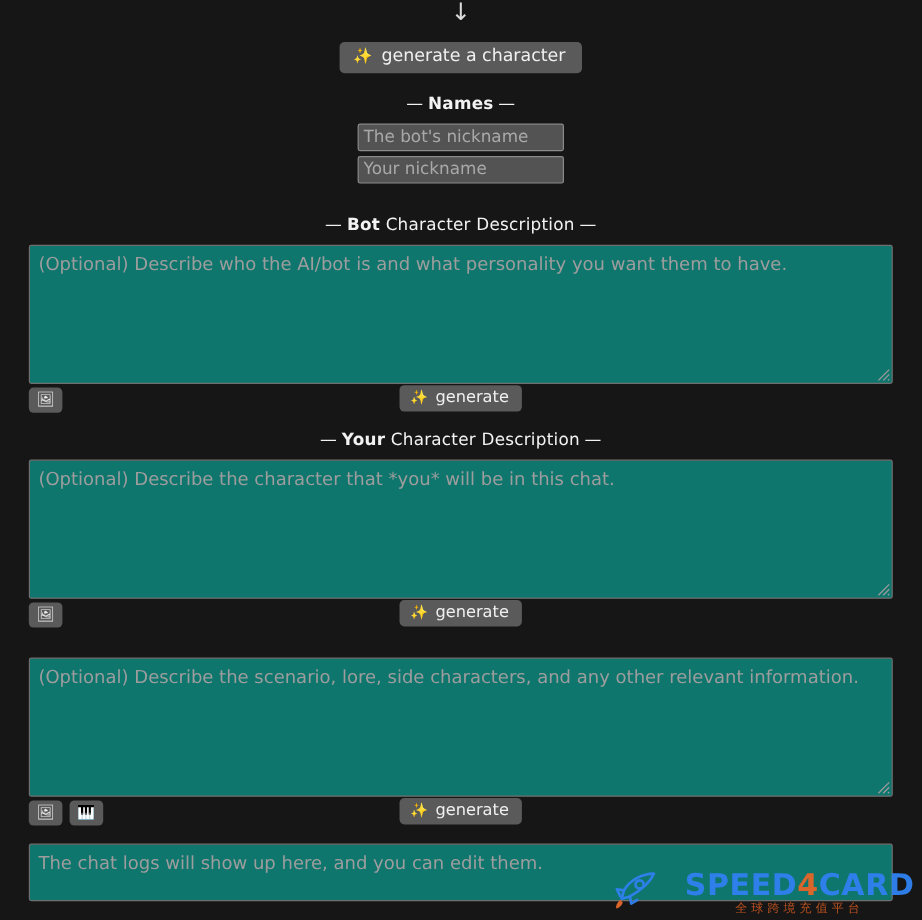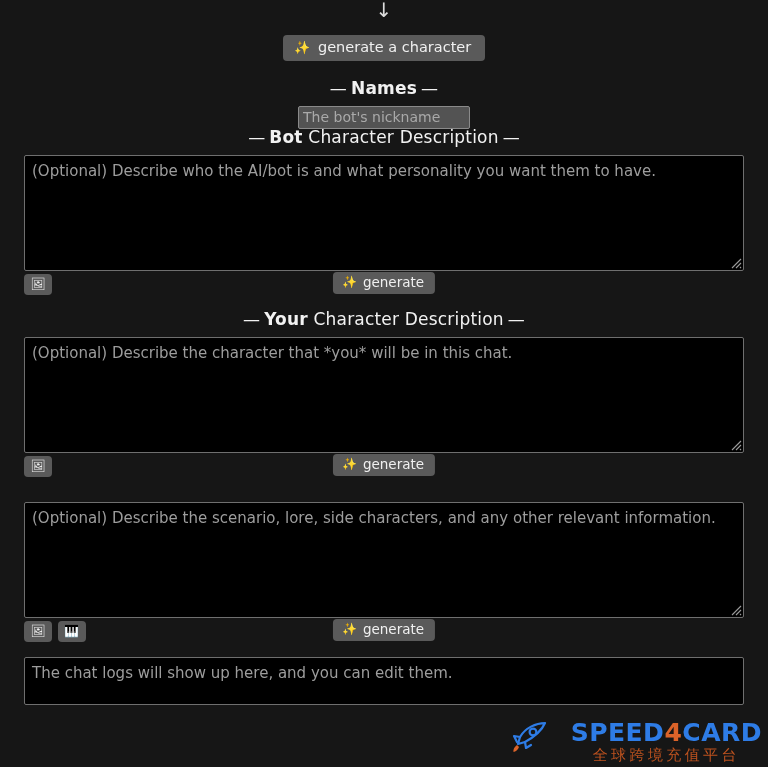--- a/index.html
+++ b/index.html
@@ -57,21 +57,21 @@
     font-family: "DejaVu Sans", "Liberation Sans", sans-serif;
     padding: 5px 14px 6px 12px;
     cursor: pointer;
     line-height: 1;
   }
   .btn-gen-char .emoji { font-size: 13px; line-height: 1; }
 
   
   .section-head {
     text-align: center;
-    font-size: 17px;
+    font-size: 14px;
     color: #f2f2f2;
     letter-spacing: 0.2px;
     line-height: 1;
     white-space: nowrap;
   }
   .section-head .dash { color: #f2f2f2; font-weight: 400; padding: 0 4px;}
   .section-head .strong { font-weight: 700; }
   .section-head .normal { font-weight: 400; }
   .section-head.bold-all { font-weight: 700; }
 
@@ -100,21 +100,21 @@
   
   .field-block {
     position: relative;
     margin: 0 24px;
   }
   .ta-wrap { position: relative; }
   textarea.big {
     display: block;
     box-sizing: border-box;
     width: 720px;
-    background: #000000;
+    background: #0f766e;
     border: 1px solid #6f6f6f;
     border-radius: 2px;
     color: #e0e0e0;
     font-size: 15px;
     font-family: "DejaVu Sans", "Liberation Sans", sans-serif;
     padding: 6px 8px 6px 7px;
     resize: none;
     outline: none;
     overflow: hidden;
     line-height: 1.3;
@@ -175,36 +175,36 @@
     line-height: 1;
   }
   .btn-gen-small .emoji { font-size: 12px; line-height: 1; }
 
   
   .watermark {
     position: absolute;
     right: 6px;
     bottom: 4px;
     display: flex;
-    align-items: flex-start;
+    align-items: flex-end;
     gap: 22px;
     opacity: 0.97;
     pointer-events: none;
   }
   .wm-rocket { flex: 0 0 auto; }
   .wm-texts { display: flex; flex-direction: column; line-height: 1; }
   .wm-main {
     font-size: 25px;
     font-weight: 700;
     letter-spacing: 0.5px;
     font-family: "DejaVu Sans", "Liberation Sans", sans-serif;
     white-space: nowrap;
   }
   .wm-sub {
-    font-size: 15px;
+    font-size: 10px;
     letter-spacing: 3.4px;
     color: #c2541f;
     margin-top: 3px;
     text-align: center;
     white-space: nowrap;
   }
 </style>
 </head>
 <body>
 
@@ -220,24 +220,25 @@
       <span>generate a character</span>
     </button>
   </div>
 
   <div style="margin-top:19px;">
     <div class="section-head bold-all">
       <span class="dash">—</span><span>Names</span><span class="dash">—</span>
     </div>
     <div class="names-block">
       <input class="name-input" type="text" placeholder="The bot's nickname" style="">
-    </div>
-  </div>
-
-  <div style="">
+      <input class="name-input" type="text" placeholder="Your nickname" style="">
+    </div>
+  </div>
+
+  <div style="margin-top:28px;">
     <div class="section-head">
       <span class="dash">—</span><span class="strong">Bot</span><span class="normal"> Character Description</span><span class="dash">—</span>
     </div>
     <div class="field-block" style="margin-top:9px;">
       <div class="ta-wrap">
         <textarea class="big" style="height: 116px;" placeholder="(Optional) Describe who the AI/bot is and what personality you want them to have."></textarea>
         <span class="resize-grip">
           <svg width="14" height="14" viewBox="0 0 14 14">
             <path d="M13 4 L4 13 M13 8 L8 13 M13 12 L12 13" stroke="#9a9a9a" stroke-width="1.1" fill="none"></path>
           </svg>

